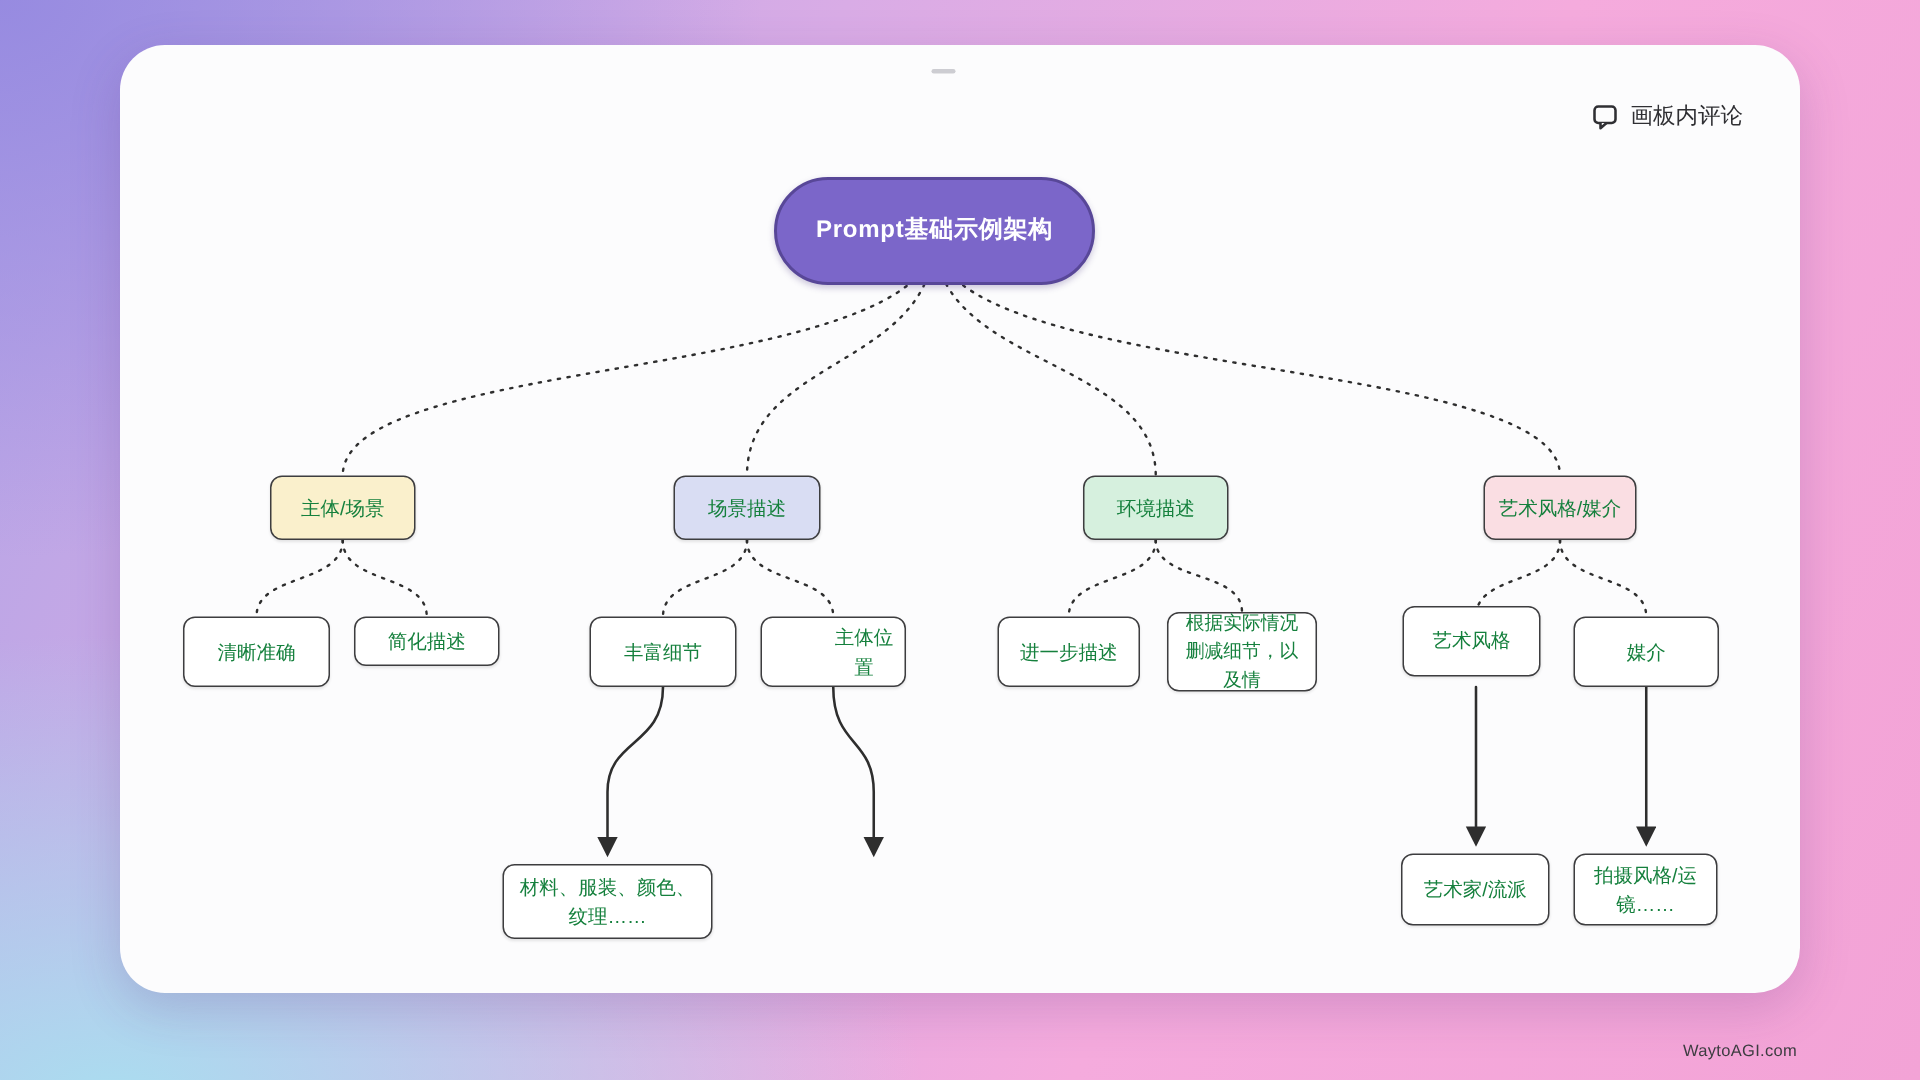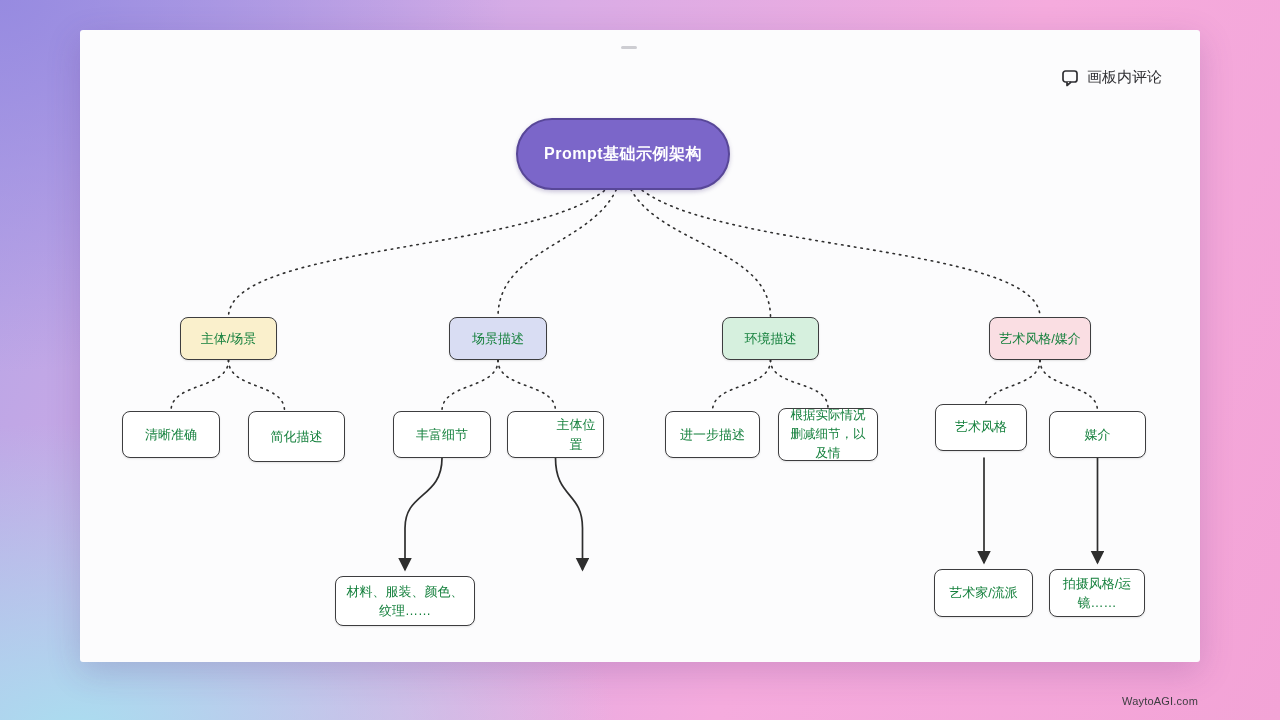--- a/index.html
+++ b/index.html
@@ -10,21 +10,21 @@
     font-family: "Liberation Sans", sans-serif;
     background:
       radial-gradient(900px 520px at 6% 102%, rgba(168,224,240,0.95) 0%, rgba(168,224,240,0) 60%),
       radial-gradient(820px 600px at 0% 0%, rgba(148,136,224,0.9) 0%, rgba(148,136,224,0) 62%),
       linear-gradient(115deg, #b2a4e6 0%, #d9ace6 35%, #f5abdd 65%, #f3a3d6 100%);
   }
   .canvas-card {
     position: absolute; left: 80px; top: 30px;
     width: 1120px; height: 632px;
     background: #fcfcfd;
-    border-radius: 3px;
+    border-radius: 30px;
     box-shadow: 0 10px 34px rgba(80,40,120,0.20);
   }
   .top-handle {
     position: absolute; left: 541px; top: 16px;
     width: 16px; height: 3px; border-radius: 2px;
     background: #cdcdd2;
   }
   .comment-btn {
     position: absolute; top: 38px; right: 38px;
     display: flex; align-items: center; gap: 7px;
@@ -111,21 +111,21 @@
   </svg>
 
   <div class="node root-node" style="left: 436px; top: 56px; width: 214px; height: 72px; background: rgb(123, 102, 201); margin-top: 32px;">Prompt基础示例架构</div>
 
   <div class="node branch-node" style="left: 100px; top: 287px; width: 97px; height: 43px; background: rgb(250, 240, 204);">主体/场景</div>
   <div class="node branch-node" style="left: 369px; top: 287px; width: 98px; height: 43px; background: rgb(217, 221, 243);">场景描述</div>
   <div class="node branch-node" style="left: 642px; top: 287px; width: 97px; height: 43px; background: rgb(214, 240, 222);">环境描述</div>
   <div class="node branch-node" style="left: 909px; top: 287px; width: 102px; height: 43px; background: rgb(250, 222, 227);">艺术风格/媒介</div>
 
   <div class="node" style="left:42px; top:381px; width:98px; height:47px;">清晰准确</div>
-  <div class="node" style="left:168px; top:381px; width:97px; height:51px;">简化描述</div>
+  <div class="node" style="left:156px; top:381px; width:97px; height:33px;">简化描述</div>
   <div class="node" style="left:313px; top:381px; width:98px; height:47px;">丰富细节</div>
   <div class="node" style="left:427px; top:381px; width:97px; height:47px;padding-left:48px;">主体位置</div>
   <div class="node" style="left:585px; top:381px; width:95px; height:47px;">进一步描述</div>
   <div class="node small-text" style="left:698px; top:378px; width:100px; height:53px;">根据实际情况删减细节，以及情</div>
   <div class="node" style="left:855px; top:374px; width:92px; height:47px;font-family:Liberation Mono, monospace;">艺术风格</div>
   <div class="node" style="left:969px; top:381px; width:97px; height:47px;">媒介</div>
 
   <div class="node" style="left:255px; top:546px; width:140px; height:50px;">材料、服装、颜色、纹理……</div>
   <div class="node" style="left:854px; top:539px; width:99px; height:48px;">艺术家/流派</div>
   <div class="node" style="left:969px; top:539px; width:96px; height:48px;">拍摄风格/运镜……</div>

